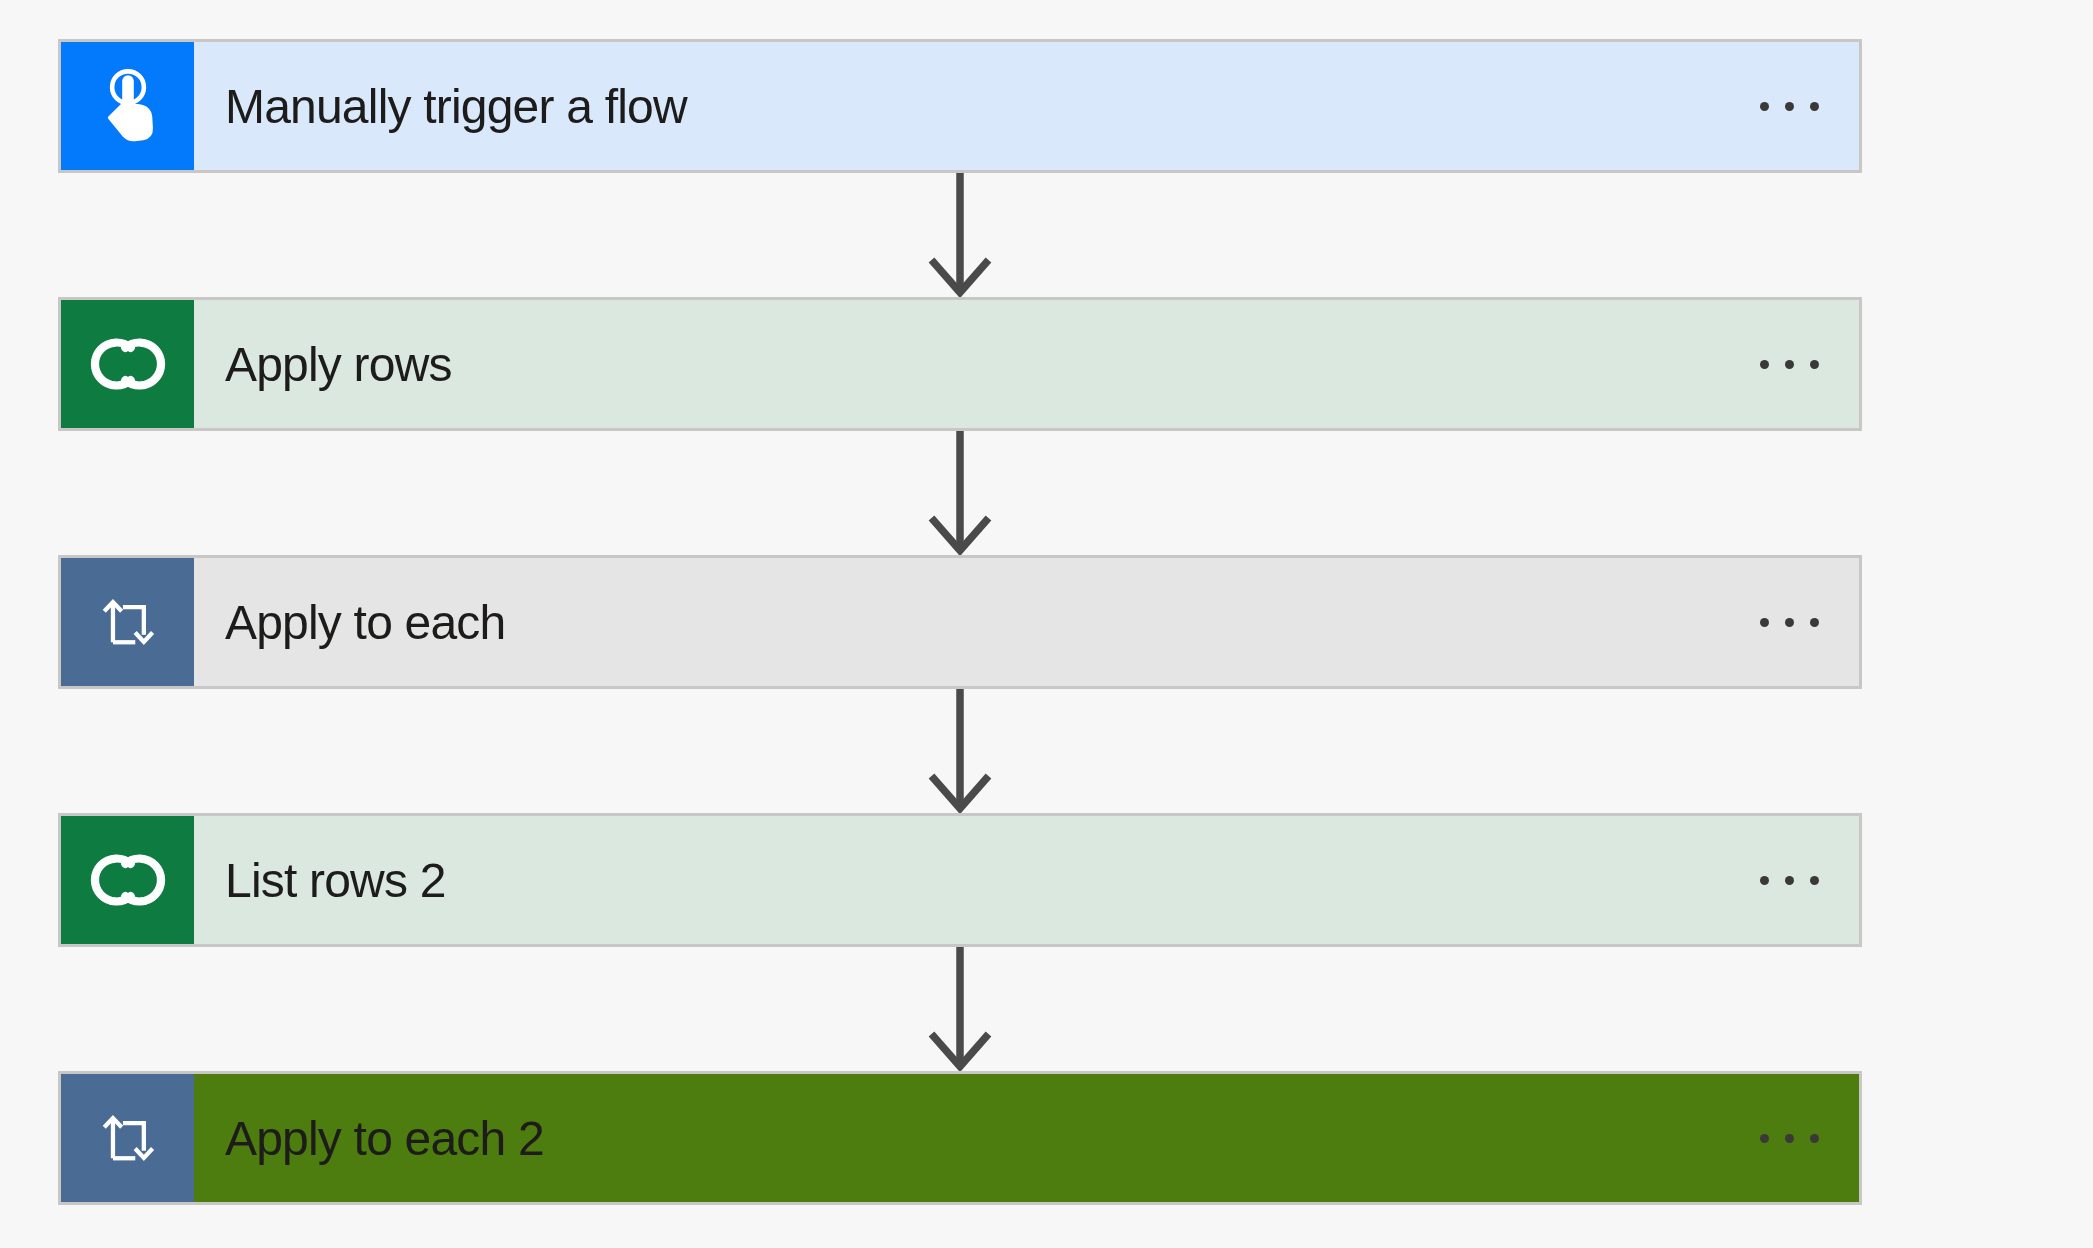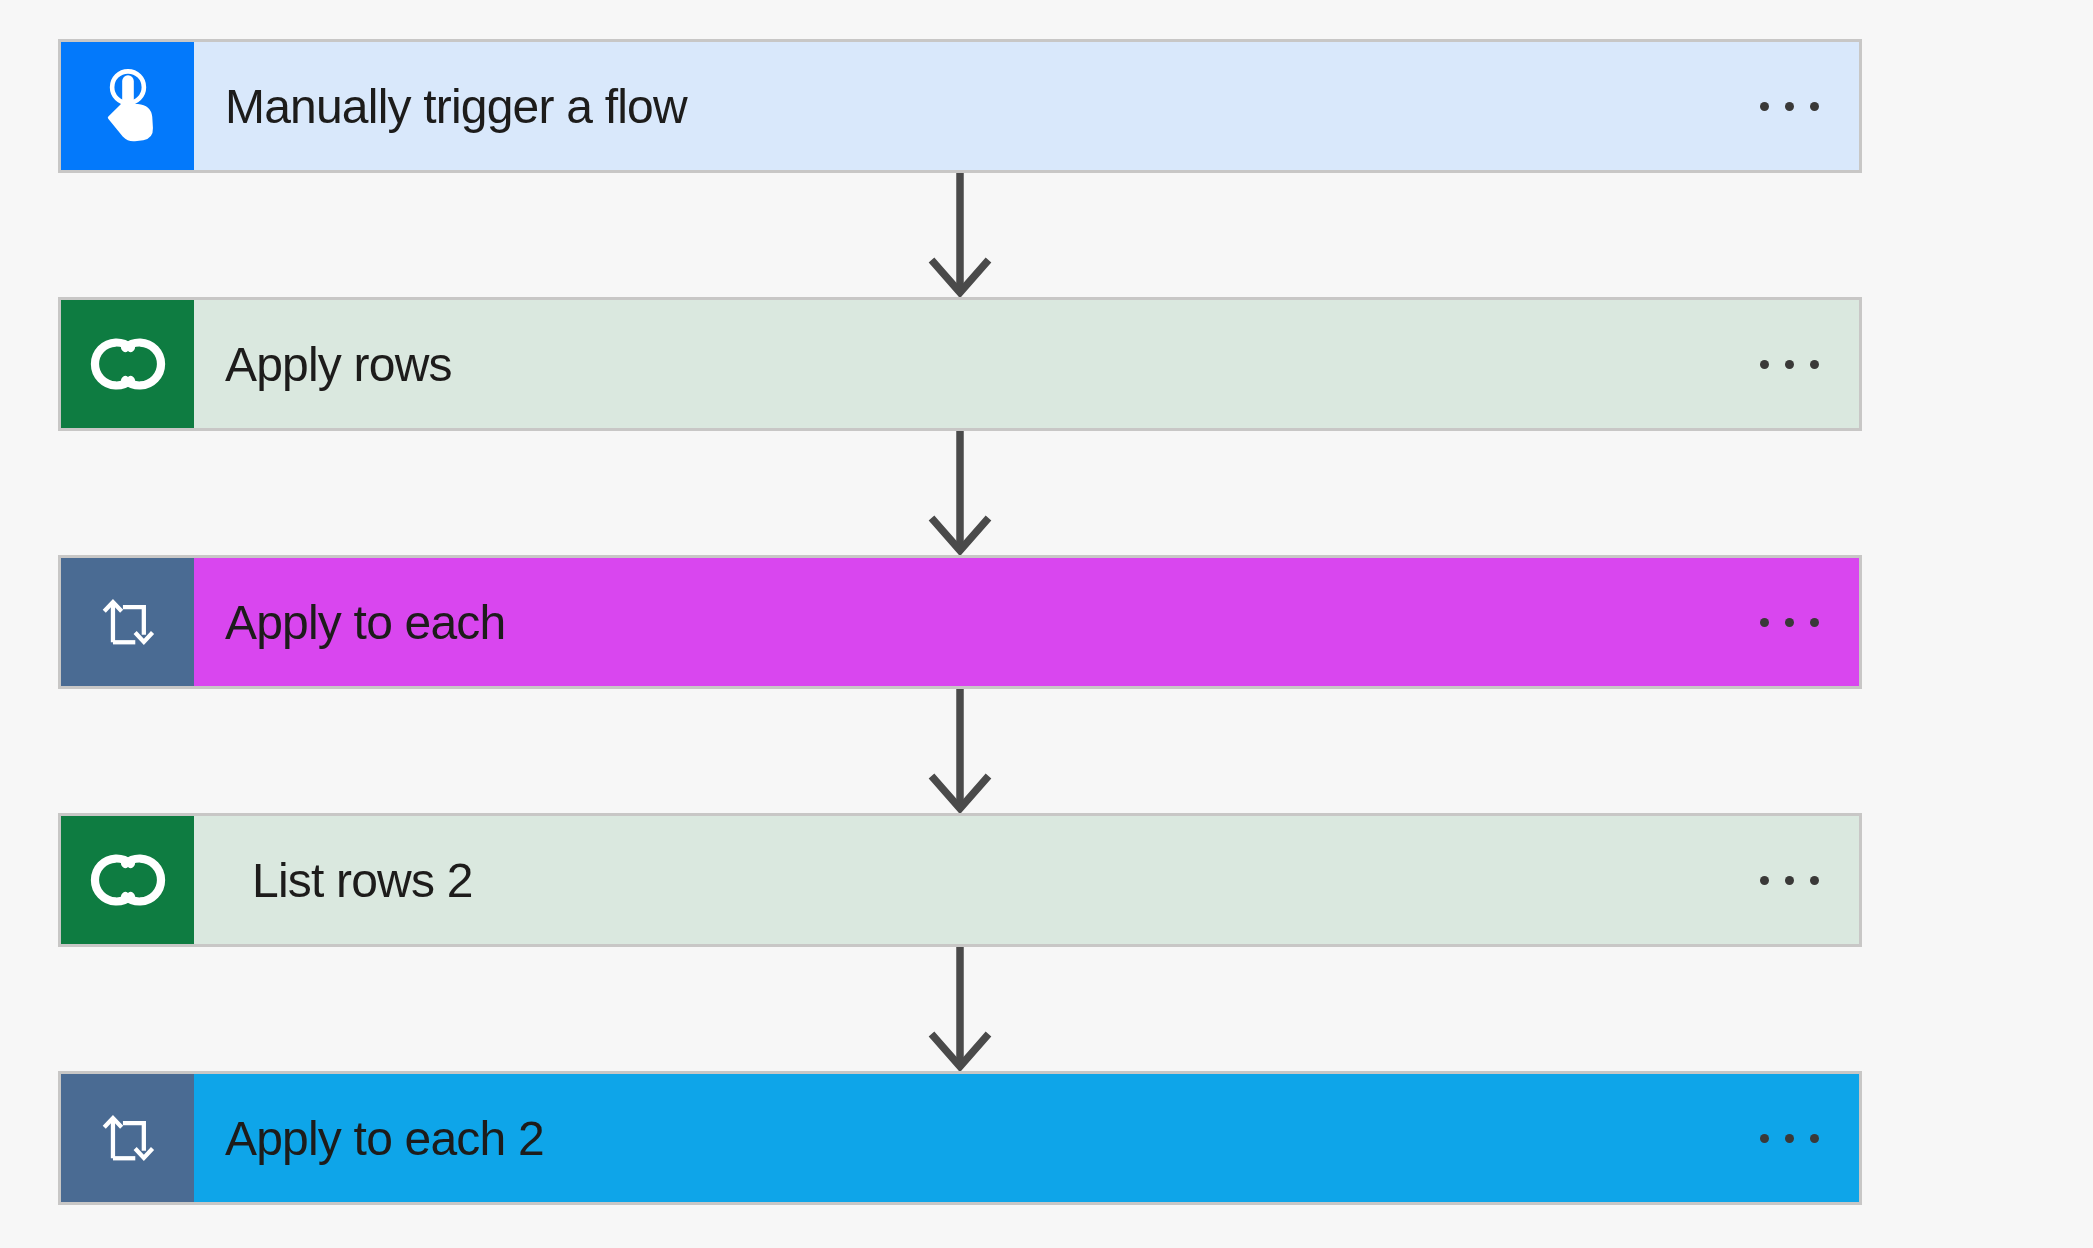--- a/index.html
+++ b/index.html
@@ -16,21 +16,21 @@
     width: 1804px;
     height: 134px;
     box-sizing: border-box;
     border: 3px solid #c8c7c6;
     display: flex;
     align-items: center;
   }
   .card-1 { top: 39px; }
   .card-2 { top: 297px; }
   .card-3 { top: 555px; }
-  .card-4 { top: 813px; gap: 27px; }
+  .card-4 { top: 813px; }
   .card-5 { top: 1071px; }
   .tile {
     flex: 0 0 133px;
     width: 133px;
     height: 100%;
     display: flex;
     align-items: center;
     justify-content: center;
   }
   .label {
@@ -109,21 +109,21 @@
       <span class="dot"></span>
       <span class="dot"></span>
     </button>
   </div>
 
   <svg class="conn conn-2" viewBox="0 0 68 124" style="color: rgb(74, 74, 74);">
     <path d="M34 0 V118" stroke="currentColor" stroke-width="7.5" fill="none"></path>
     <path d="M5.5 87 L34 119.5 L62.5 87" stroke="currentColor" stroke-width="7.5" fill="none"></path>
   </svg>
 
-  <div class="card card-3" style="background-color: #d946ef; border-color: rgb(200, 199, 198);">
+  <div class="card card-3" style="background-color: #e5e5e5; border-color: rgb(200, 199, 198);">
     <div class="tile" style="background-color: rgb(74, 107, 147);">
       <svg width="76" height="76" viewBox="0 0 48 48">
         <g fill="none" stroke="#fff" stroke-width="2.7">
           <path d="M14.5 36.8 V13.2"></path>
           <path d="M9 17.2 L14.5 11.4 L20 17.2"></path>
           <path d="M14.5 36.8 H28.6"></path>
           <path d="M20.8 14.6 H34 V32"></path>
           <path d="M28.5 30.6 L34 36.6 L39.5 30.6"></path>
         </g>
       </svg>
@@ -156,21 +156,21 @@
       <span class="dot"></span>
       <span class="dot"></span>
     </button>
   </div>
 
   <svg class="conn conn-4" viewBox="0 0 68 124" style="color: rgb(74, 74, 74);">
     <path d="M34 0 V118" stroke="currentColor" stroke-width="7.5" fill="none"></path>
     <path d="M5.5 87 L34 119.5 L62.5 87" stroke="currentColor" stroke-width="7.5" fill="none"></path>
   </svg>
 
-  <div class="card card-5" style="background-color: #0ea5e9; border-color: rgb(200, 199, 198); text-align: right;">
+  <div class="card card-5" style="background-color: #4d7c0f; border-color: rgb(200, 199, 198); text-align: right;">
     <div class="tile" style="background-color: rgb(74, 107, 147);">
       <svg width="76" height="76" viewBox="0 0 48 48">
         <g fill="none" stroke="#fff" stroke-width="2.7">
           <path d="M14.5 36.8 V13.2"></path>
           <path d="M9 17.2 L14.5 11.4 L20 17.2"></path>
           <path d="M14.5 36.8 H28.6"></path>
           <path d="M20.8 14.6 H34 V32"></path>
           <path d="M28.5 30.6 L34 36.6 L39.5 30.6"></path>
         </g>
       </svg>

